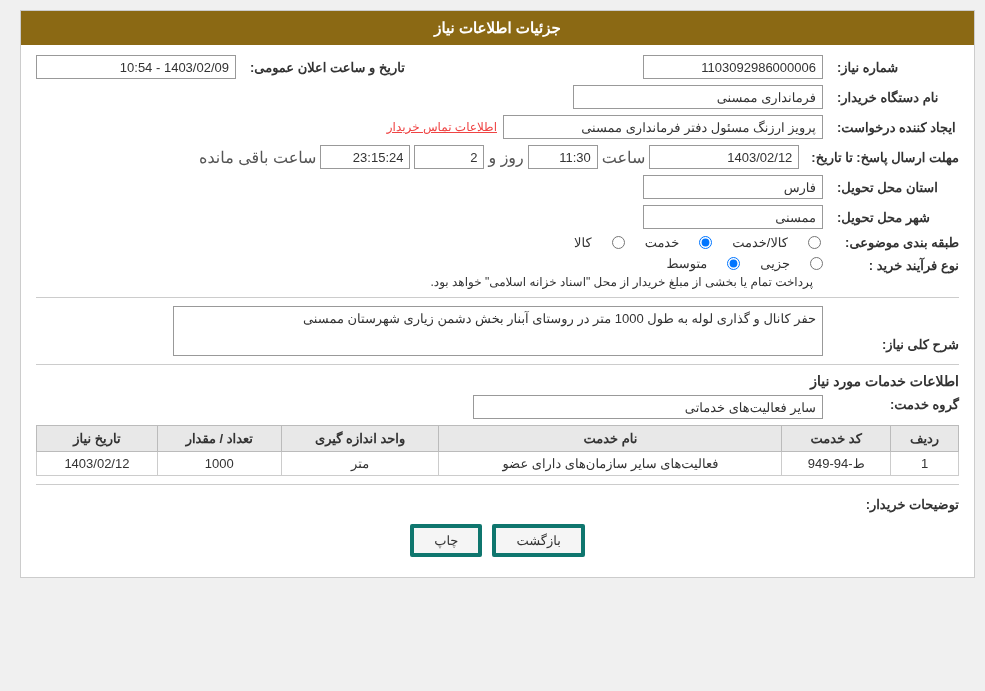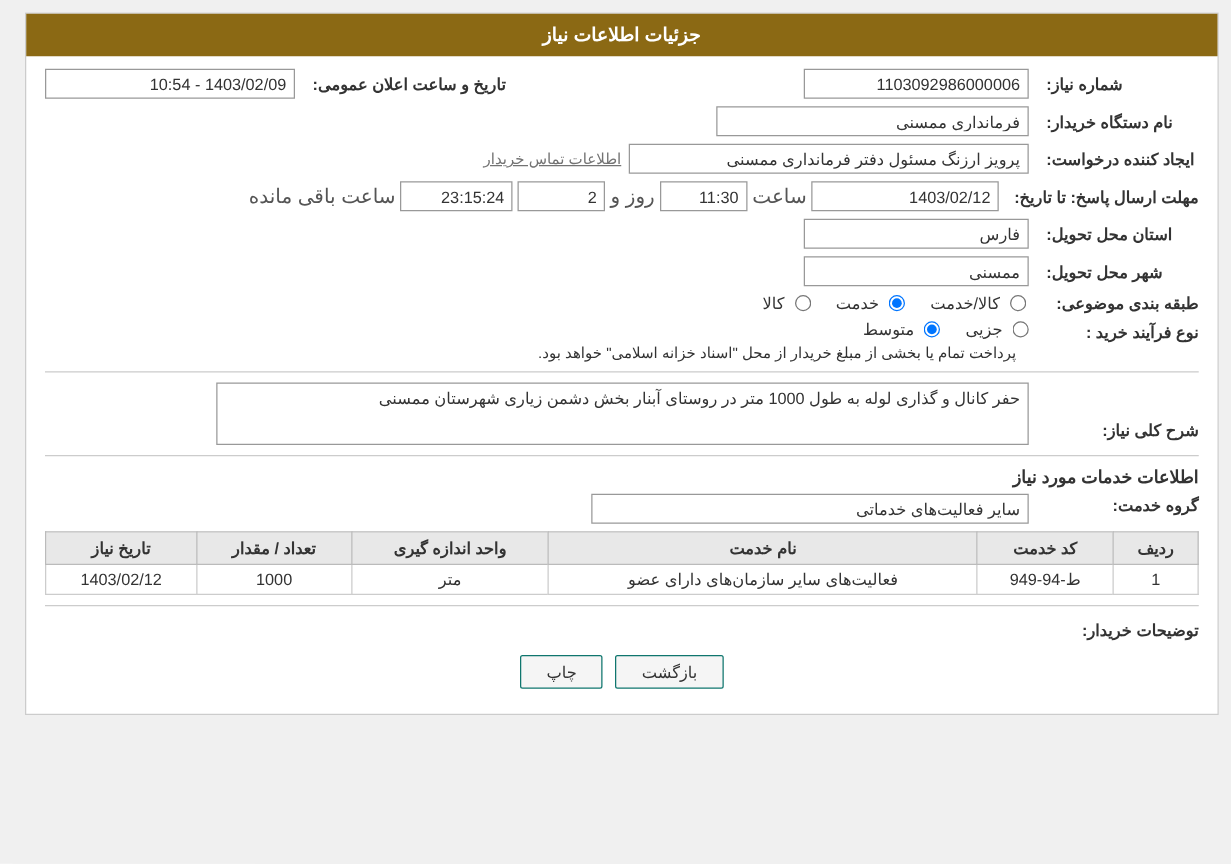--- a/index.html
+++ b/index.html
@@ -53,21 +53,21 @@
       font-family: Tahoma, Arial, sans-serif;
       font-size: 13px;
       direction: rtl;
       color: #333;
     }
     .input-wide { width: 250px; }
     .input-medium { width: 180px; }
     .input-xsmall { width: 70px; }
     .date-input { width: 150px; }
     .link-text {
-      color: #737373;
+      color: #ef4444;
       text-decoration: underline;
       cursor: pointer;
       font-size: 12px;
       text-align: right;
     }
 
     .response-row {
       display: flex;
       align-items: center;
       margin-bottom: 6px;
@@ -90,21 +90,21 @@
       text-align: right;
       padding-left: 8px;
     }
     .radio-group {
       display: flex;
       gap: 20px;
       direction: rtl;
     }
     .radio-item {
       display: flex;
-      gap: 8px;
+      gap: 20px;
       font-size: 13px;
     }
 
     .proc-row {
       display: flex;
       align-items: flex-start;
       margin-bottom: 8px;
       gap: 6px;
     }
     .proc-label {
@@ -231,21 +231,21 @@
       justify-content: center;
       gap: 10px;
       margin-top: 12px;
       padding-bottom: 10px;
     }
     .btn {
       padding: 5px 20px;
       font-family: Tahoma, Arial, sans-serif;
       font-size: 13px;
       cursor: pointer;
-      border: 1px solid #0f766e;
+      border: 4px solid #0f766e;
       border-radius: 2px;
     }
     .btn-print {
       background: #f5f5f5;
       color: #333;
     }
     .btn-back {
       background: #f5f5f5;
       color: #333;
     }

